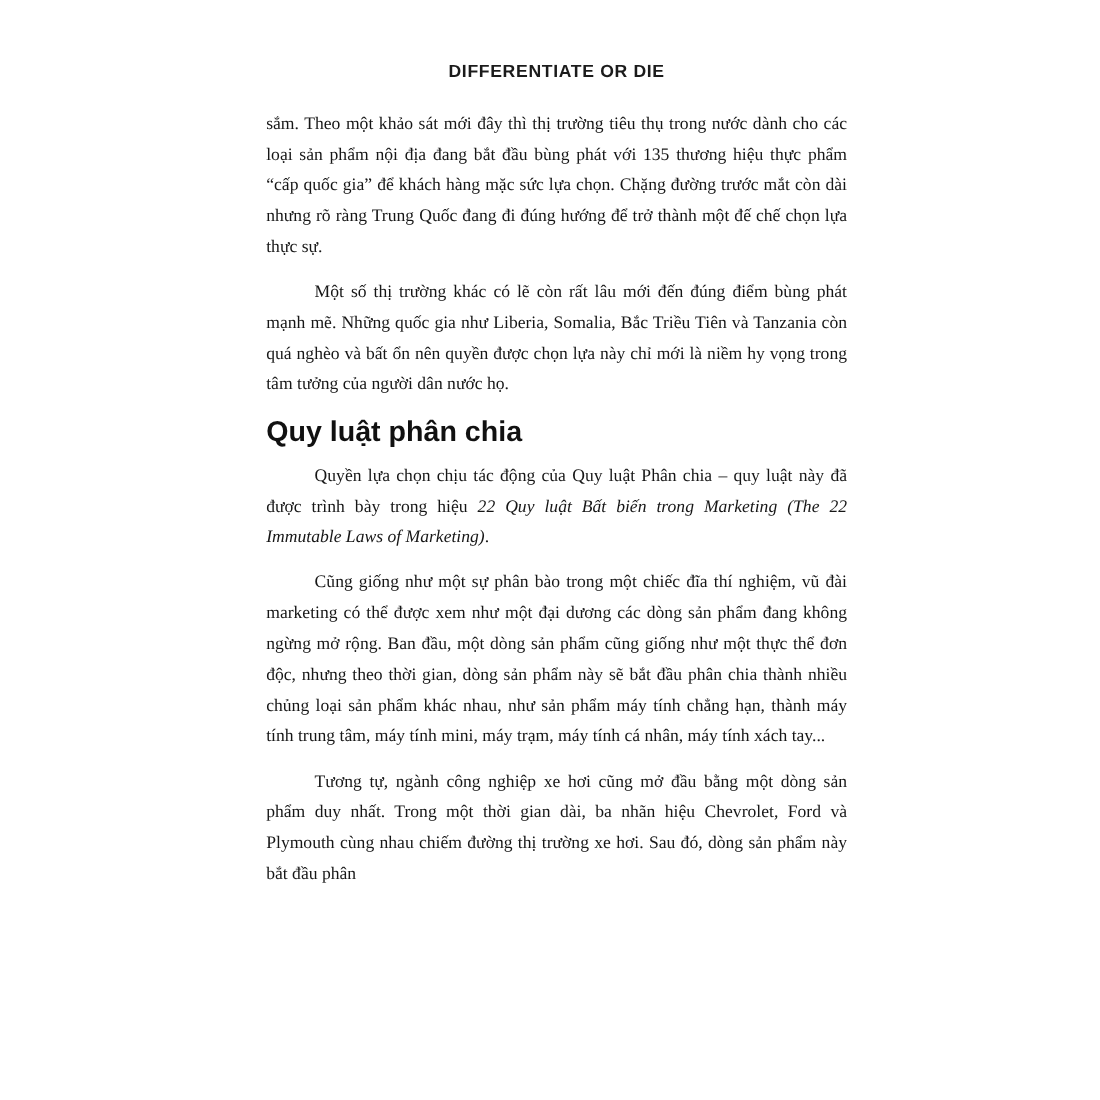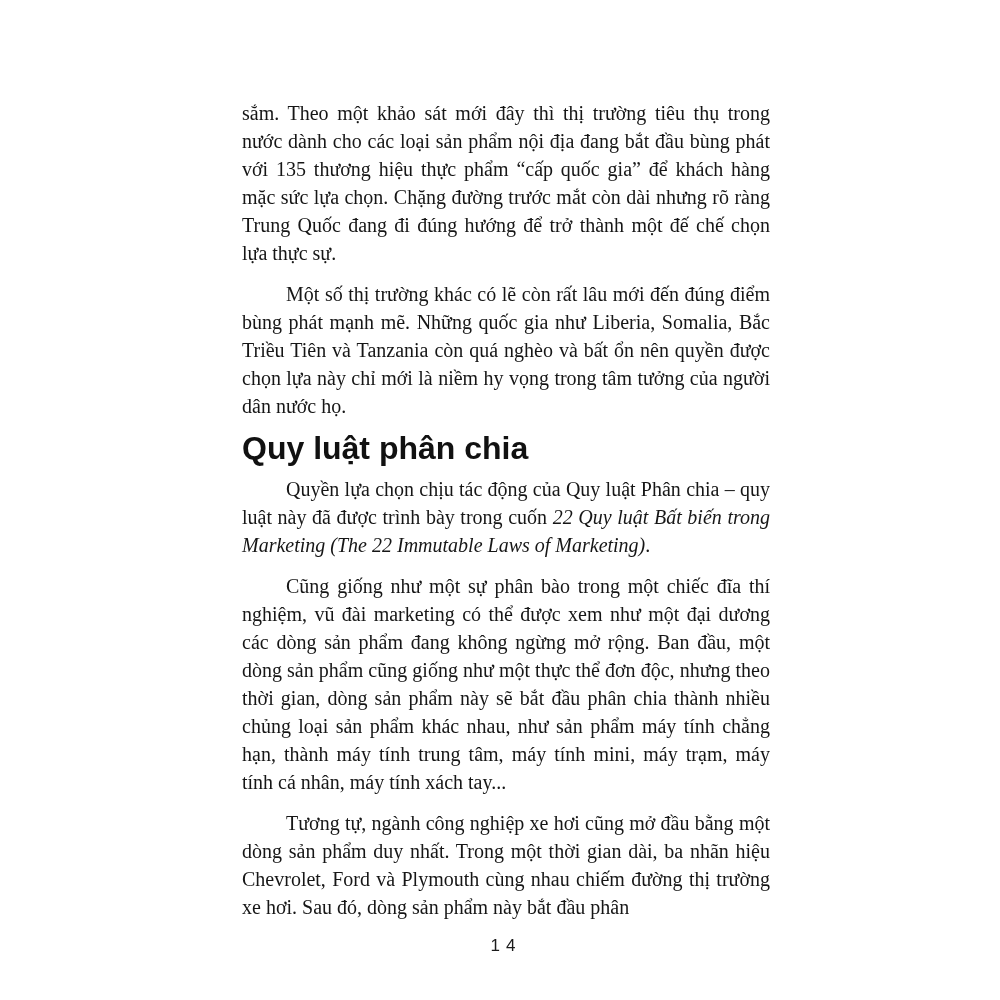--- a/index.html
+++ b/index.html
@@ -29,59 +29,59 @@
     color: #1b1b1b;
   }
   .content {
     position: absolute;
     left: 242px;
     top: 99px;
     width: 528px;
   }
   .para {
     margin: 0 0 13px 0;
-    font-size: 20px;
+    font-size: 16px;
     line-height: 28px;
     text-align: justify;
     text-justify: inter-word;
   }
   .para.indent {
     text-indent: 44px;
   }
   .italic {
     font-style: italic;
   }
   .section-heading {
     font-family: "Liberation Sans", "DejaVu Sans", sans-serif;
     font-weight: 700;
-    font-size: 32px;
+    font-size: 26px;
     line-height: 30px;
     margin: 6px 0 12px 0;
     color: #111111;
   }
   .page-number {
     position: absolute;
     top: 936px;
     left: 242px;
     width: 528px;
     text-align: center;
     font-family: "Liberation Sans", "DejaVu Sans", sans-serif;
     font-size: 17px;
     letter-spacing: 6px;
     color: #1b1b1b;
   }
 </style>
 </head>
 <body>
 
 <div class="page">
+  <div class="running-head">DIFFERENTIATE OR DIE</div>
 
   <main class="content" id="content">
       <p class="para"><span class="">sắm. Theo một khảo sát mới đây thì thị trường tiêu thụ trong nước dành cho các loại sản phẩm nội địa đang bắt đầu bùng phát với 135 thương hiệu thực phẩm “cấp quốc gia” để khách hàng mặc sức lựa chọn. Chặng đường trước mắt còn dài nhưng rõ ràng Trung Quốc đang đi đúng hướng để trở thành một đế chế chọn lựa thực sự.</span></p>
       <p class="para indent"><span class="">Một số thị trường khác có lẽ còn rất lâu mới đến đúng điểm bùng phát mạnh mẽ. Những quốc gia như Liberia, Somalia, Bắc Triều Tiên và Tanzania còn quá nghèo và bất ổn nên quyền được chọn lựa này chỉ mới là niềm hy vọng trong tâm tưởng của người dân nước họ.</span></p>
       <h2 class="section-heading">Quy luật phân chia</h2>
-      <p class="para indent"><span class="">Quyền lựa chọn chịu tác động của Quy luật Phân chia – quy luật này đã được trình bày trong cuốn </span><span class="italic">22 Quy luật Bất biến trong Marketing (The 22 Immutable Laws of Marketing)</span><span class="">.</span></p>
+      <p class="para indent"><span class="">Quyền lựa chọn chịu tác động của Quy luật Phân chia – quy luật này đã được trình bày trong hiệu </span><span class="italic">22 Quy luật Bất biến trong Marketing (The 22 Immutable Laws of Marketing)</span><span class="">.</span></p>
       <p class="para indent"><span class="">Cũng giống như một sự phân bào trong một chiếc đĩa thí nghiệm, vũ đài marketing có thể được xem như một đại dương các dòng sản phẩm đang không ngừng mở rộng. Ban đầu, một dòng sản phẩm cũng giống như một thực thể đơn độc, nhưng theo thời gian, dòng sản phẩm này sẽ bắt đầu phân chia thành nhiều chủng loại sản phẩm khác nhau, như sản phẩm máy tính chẳng hạn, thành máy tính trung tâm, máy tính mini, máy trạm, máy tính cá nhân, máy tính xách tay...</span></p>
       <p class="para indent"><span class="">Tương tự, ngành công nghiệp xe hơi cũng mở đầu bằng một dòng sản phẩm duy nhất. Trong một thời gian dài, ba nhãn hiệu Chevrolet, Ford và Plymouth cùng nhau chiếm đường thị trường xe hơi. Sau đó, dòng sản phẩm này bắt đầu phân</span></p>
     </main>
 
-  <div class="page-number">14</div>
 </div>
 
 </body></html>

